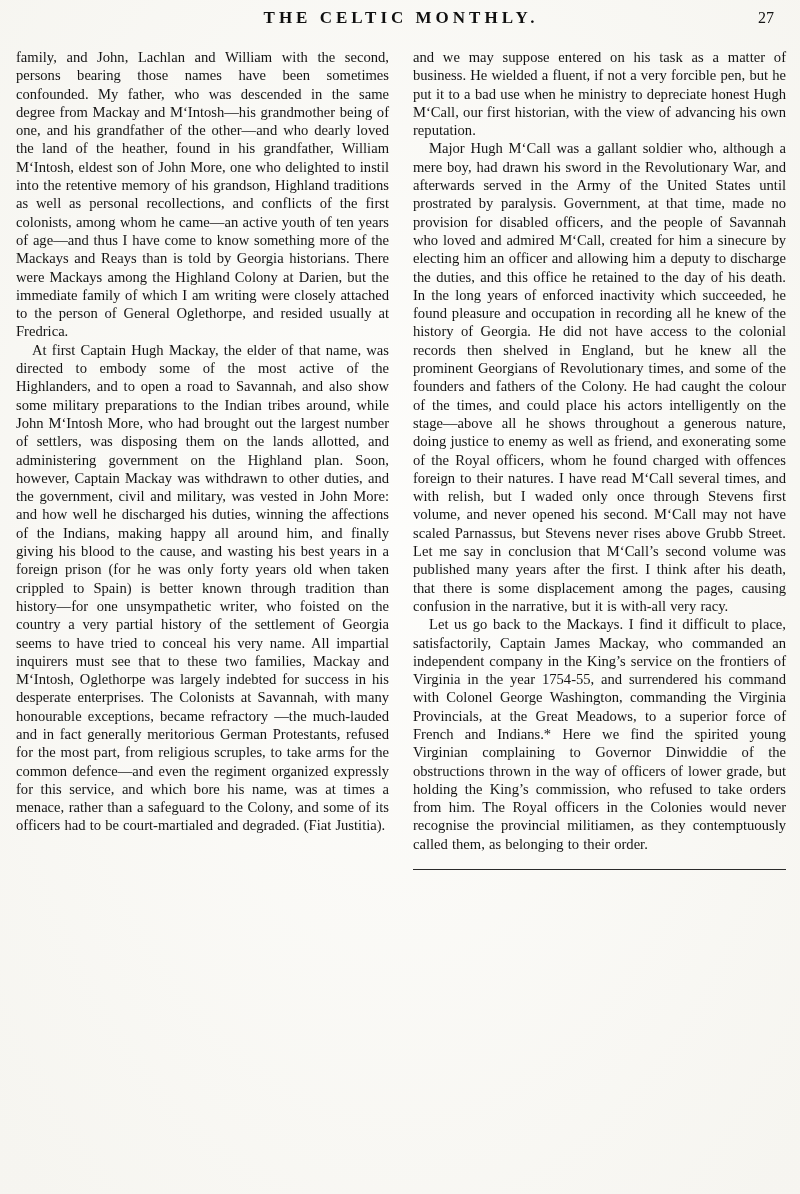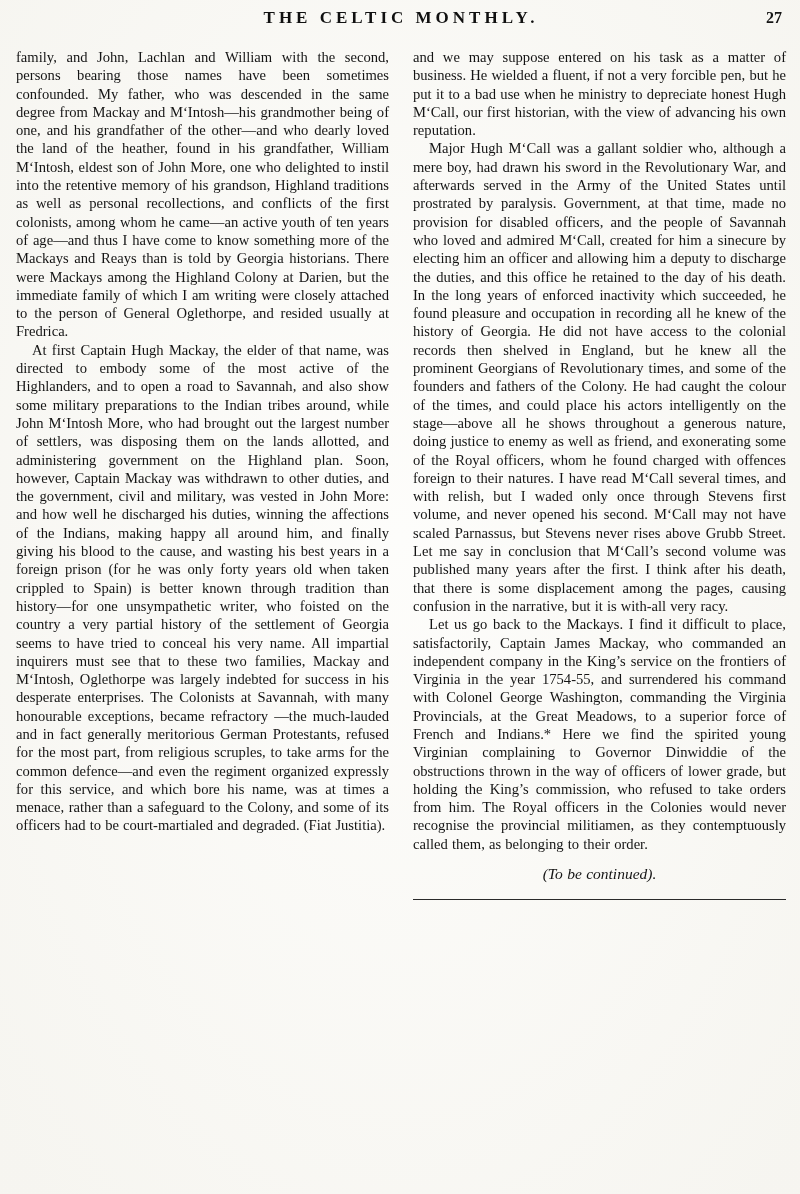--- a/index.html
+++ b/index.html
@@ -27,24 +27,23 @@
   }
   .journal-title {
     text-align: center;
     font-size: 17px;
     font-weight: 700;
     letter-spacing: 4px;
     color: #101010;
   }
   .page-number {
     position: absolute;
-    right: 4px;
+    right: 12px;
     top: 1px;
     font-size: 16px;
-    font-weight: bold;
   }
   .columns {
     display: flex;
     gap: 24px;
   }
   .column {
     flex: 1 1 0;
     text-align: justify;
     font-size: 14.6px;
     line-height: 18.3px;
@@ -90,19 +89,18 @@
 
     <section class="column">
       <p class="no-indent">family, and John, Lachlan and William with the second, persons bearing those names have been sometimes confounded.  My father, who was descended in the same degree from Mackay and M‘Intosh—his grandmother being of one, and his grandfather of the other—and who dearly loved the land of the heather, found in his grandfather, William M‘Intosh, eldest son of John More, one who delighted to instil into the retentive memory of his grandson, Highland traditions as well as personal recollections, and conflicts of the first colonists, among whom he came—an active youth of ten years of age—and thus I have come to know something more of the Mackays and Reays than is told by Georgia historians.  There were Mackays among the Highland Colony at Darien, but the immediate family of which I am writing were closely attached to the person of General Oglethorpe, and resided usually at Fredrica.</p>
       <p>At first Captain Hugh Mackay, the elder of that name, was directed to embody some of the most active of the Highlanders, and to open a road to Savannah, and also show some military preparations to the Indian tribes around, while John M‘Intosh More, who had brought out the largest number of settlers, was disposing them on the lands allotted, and administering government on the Highland plan.  Soon, however, Captain Mackay was withdrawn to other duties, and the government, civil and military, was vested in John More: and how well he discharged his duties, winning the affections of the Indians, making happy all around him, and finally giving his blood to the cause, and wasting his best years in a foreign prison (for he was only forty years old when taken crippled to Spain) is better known through tradition than history—for one unsympathetic writer, who foisted on the country a very partial history of the settlement of Georgia seems to have tried to conceal his very name. All impartial inquirers must see that to these two families, Mackay and M‘Intosh, Oglethorpe was largely indebted for success in his desperate enterprises.  The Colonists at Savannah, with many honourable exceptions, became refractory —the much-lauded and in fact generally meritorious German Protestants, refused for the most part, from religious scruples, to take arms for the common defence—and even the regiment organized expressly for this service, and which bore his name, was at times a menace, rather than a safeguard to the Colony, and some of its officers had to be court-martialed and degraded. (Fiat Justitia).</p>
     </section>
 
     <section class="column">
       <p class="no-indent">and we may suppose entered on his task as a matter of business.  He wielded a fluent, if not a very forcible pen, but he put it to a bad use when he ministry to depreciate honest Hugh M‘Call, our first historian, with the view of advancing his own reputation.</p>
       <p>Major Hugh M‘Call was a gallant soldier who, although a mere boy, had drawn his sword in the Revolutionary War, and afterwards served in the Army of the United States until prostrated by paralysis.  Government, at that time, made no provision for disabled officers, and the people of Savannah who loved and admired M‘Call, created for him a sinecure by electing him an officer and allowing him a deputy to discharge the duties, and this office he retained to the day of his death.  In the long years of enforced inactivity which succeeded, he found pleasure and occupation in recording all he knew of the history of Georgia.  He did not have access to the colonial records then shelved in England, but he knew all the prominent Georgians of Revolutionary times, and some of the founders and fathers of the Colony.  He had caught the colour of the times, and could place his actors intelligently on the stage—above all he shows throughout a generous nature, doing justice to enemy as well as friend, and exonerating some of the Royal officers, whom he found charged with offences foreign to their natures.  I have read M‘Call several times, and with relish, but I waded only once through Stevens first volume, and never opened his second.  M‘Call may not have scaled Parnassus, but Stevens never rises above Grubb Street.  Let me say in conclusion that M‘Call’s second volume was published many years after the first.  I think after his death, that there is some displacement among the pages, causing confusion in the narrative, but it is with-all very racy.</p>
       <p>Let us go back to the Mackays.  I find it difficult to place, satisfactorily, Captain James Mackay, who commanded an independent company in the King’s service on the frontiers of Virginia in the year 1754-55, and surrendered his command with Colonel George Washington, commanding the Virginia Provincials, at the Great Meadows, to a superior force of French and Indians.*  Here we find the spirited young Virginian complaining to Governor Dinwiddie of the obstructions thrown in the way of officers of lower grade, but holding the King’s commission, who refused to take orders from him.  The Royal officers in the Colonies would never recognise the provincial militiamen, as they contemptuously called them, as belonging to their order.</p>
-      <p class="continued">(To be continued).</p>
       <hr class="footnote-rule">
     </section>
 
   </main>
 
 </div>
 
 </body></html>

